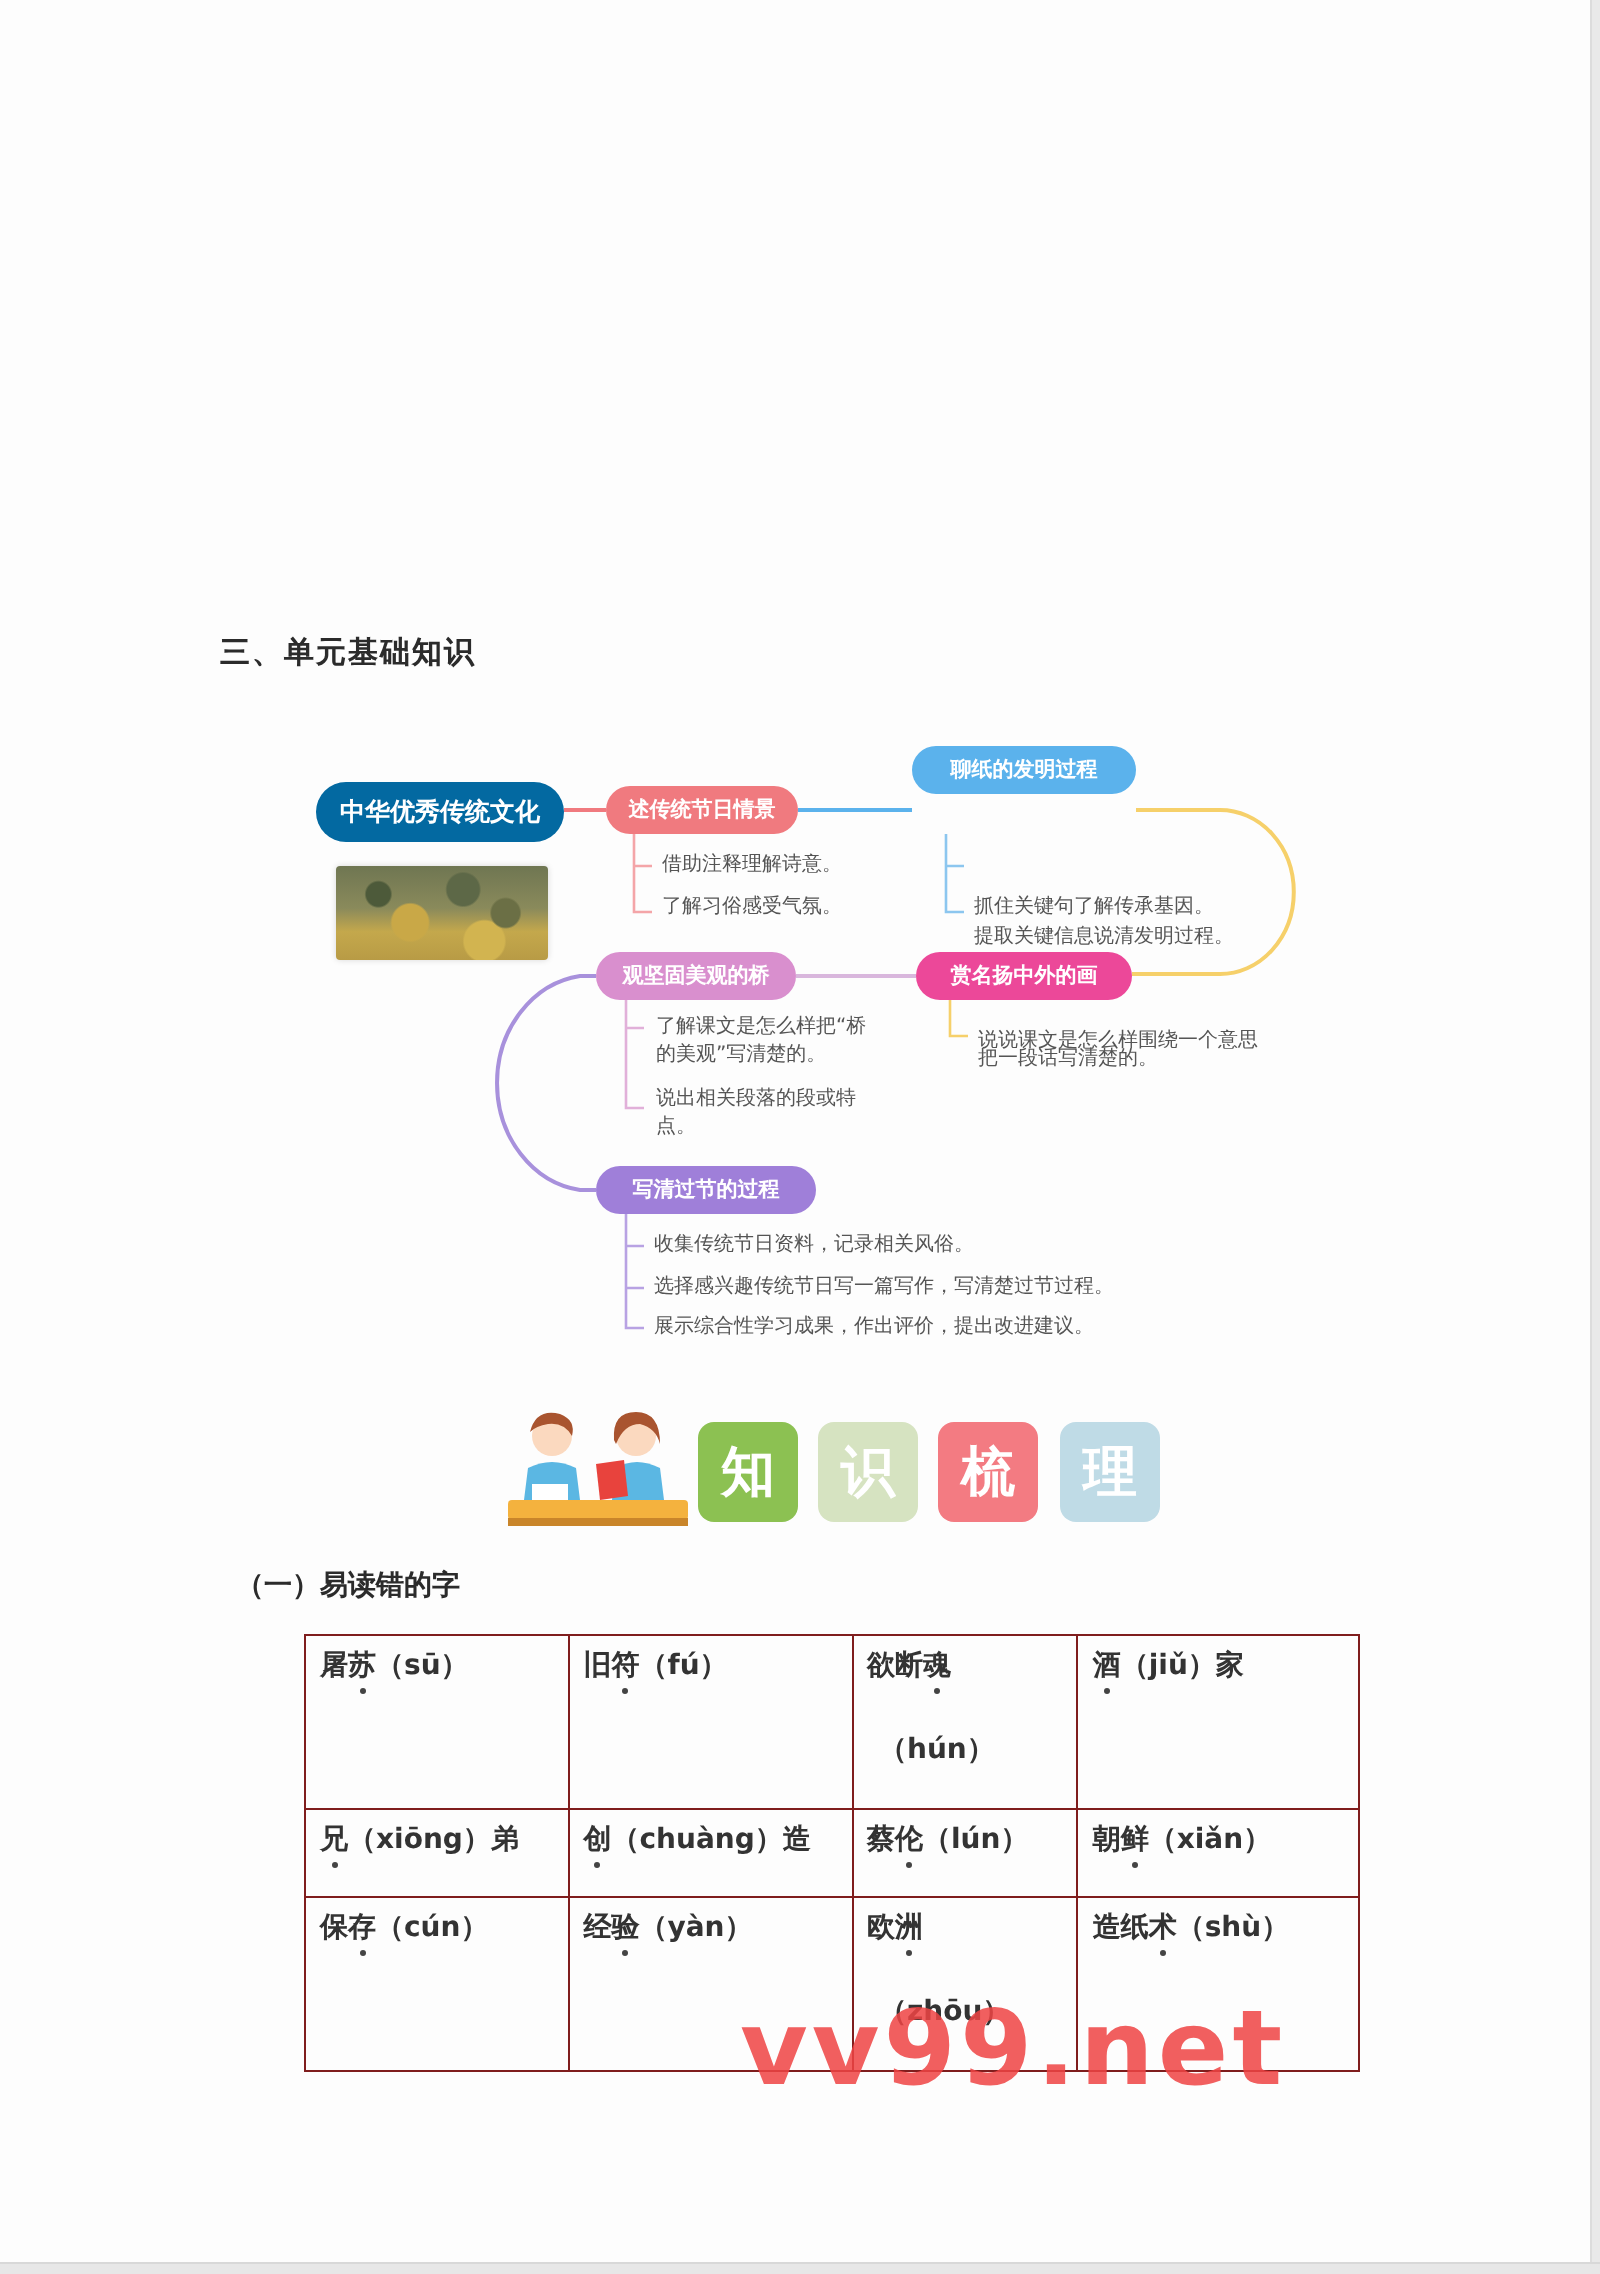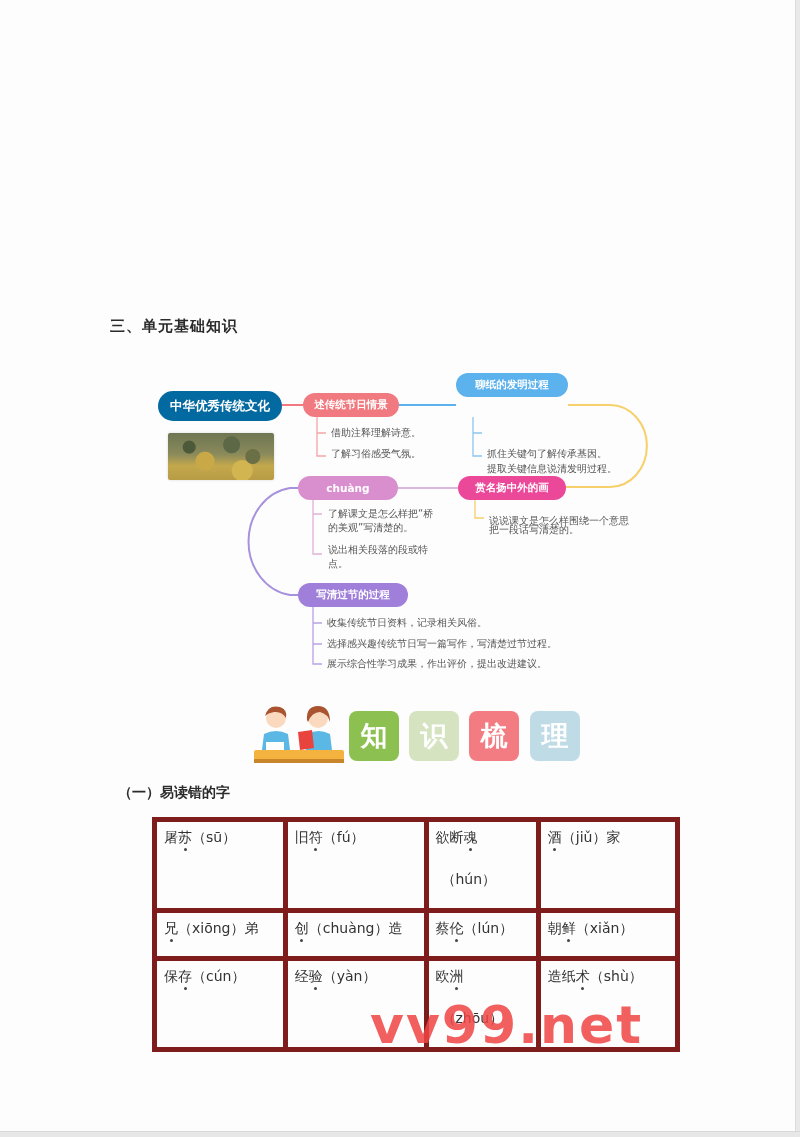--- a/index.html
+++ b/index.html
@@ -66,22 +66,22 @@
     font-size:14px; font-weight:bold; color:#2b2b2b;
   }
 
   
   table.words {
     position:absolute; left:152px; top:817px;
     border-collapse:collapse; width:528px;
     font-size:14px; color:#333;
   }
   table.words td {
-    border:5px solid #7f1d1d; vertical-align:top;
-    padding:5px 7px; line-height:20px;
+    border:1px solid #7f1d1d; vertical-align:top;
+    padding:5px 7px; line-height:20px;font-weight:bold;
   }
   table.words col.c1 { width:132px; }
   table.words col.c2 { width:142px; }
   table.words col.c3 { width:113px; }
   table.words col.c4 { width:141px; }
   .r1 td { height:76px; }
   .r2 td { height:33px; }
   .r3 td { height:76px; }
   .dot { position:relative; }
   .dot::after {
@@ -132,21 +132,21 @@
   <div class="leaf" style="left:331px;top:447px;">了解习俗感受气氛。</div>
 
   <div class="node node-2">聊纸的发明过程</div>
   <div class="leaf" style="left:487px;top:426px;margin-top:36px;">提取关键信息说清发明过程。</div>
   <div class="leaf" style="left:487px;top:447px;">抓住关键句了解传承基因。</div>
 
   <div class="node node-4">赏名扬中外的画</div>
   <div class="leaf" style="left:489px;top:514px;">说说课文是怎么样围绕一个意思</div>
   <div class="leaf" style="left:489px;top:523px;">把一段话写清楚的。</div>
 
-  <div class="node node-3">chuàng</div>
+  <div class="node node-3">观坚固美观的桥</div>
   <div class="leaf" style="left:328px;top:507px;">了解课文是怎么样把“桥</div>
   <div class="leaf" style="left:328px;top:521px;">的美观”写清楚的。</div>
   <div class="leaf" style="left:328px;top:543px;">说出相关段落的段或特</div>
   <div class="leaf" style="left:328px;top:557px;">点。</div>
 
   <div class="node node-5">写清过节的过程</div>
   <div class="leaf" style="left:327px;top:616px;">收集传统节日资料，记录相关风俗。</div>
   <div class="leaf" style="left:327px;top:637px;">选择感兴趣传统节日写一篇写作，写清楚过节过程。</div>
   <div class="leaf" style="left:327px;top:657px;">展示综合性学习成果，作出评价，提出改进建议。</div>
 </div>

